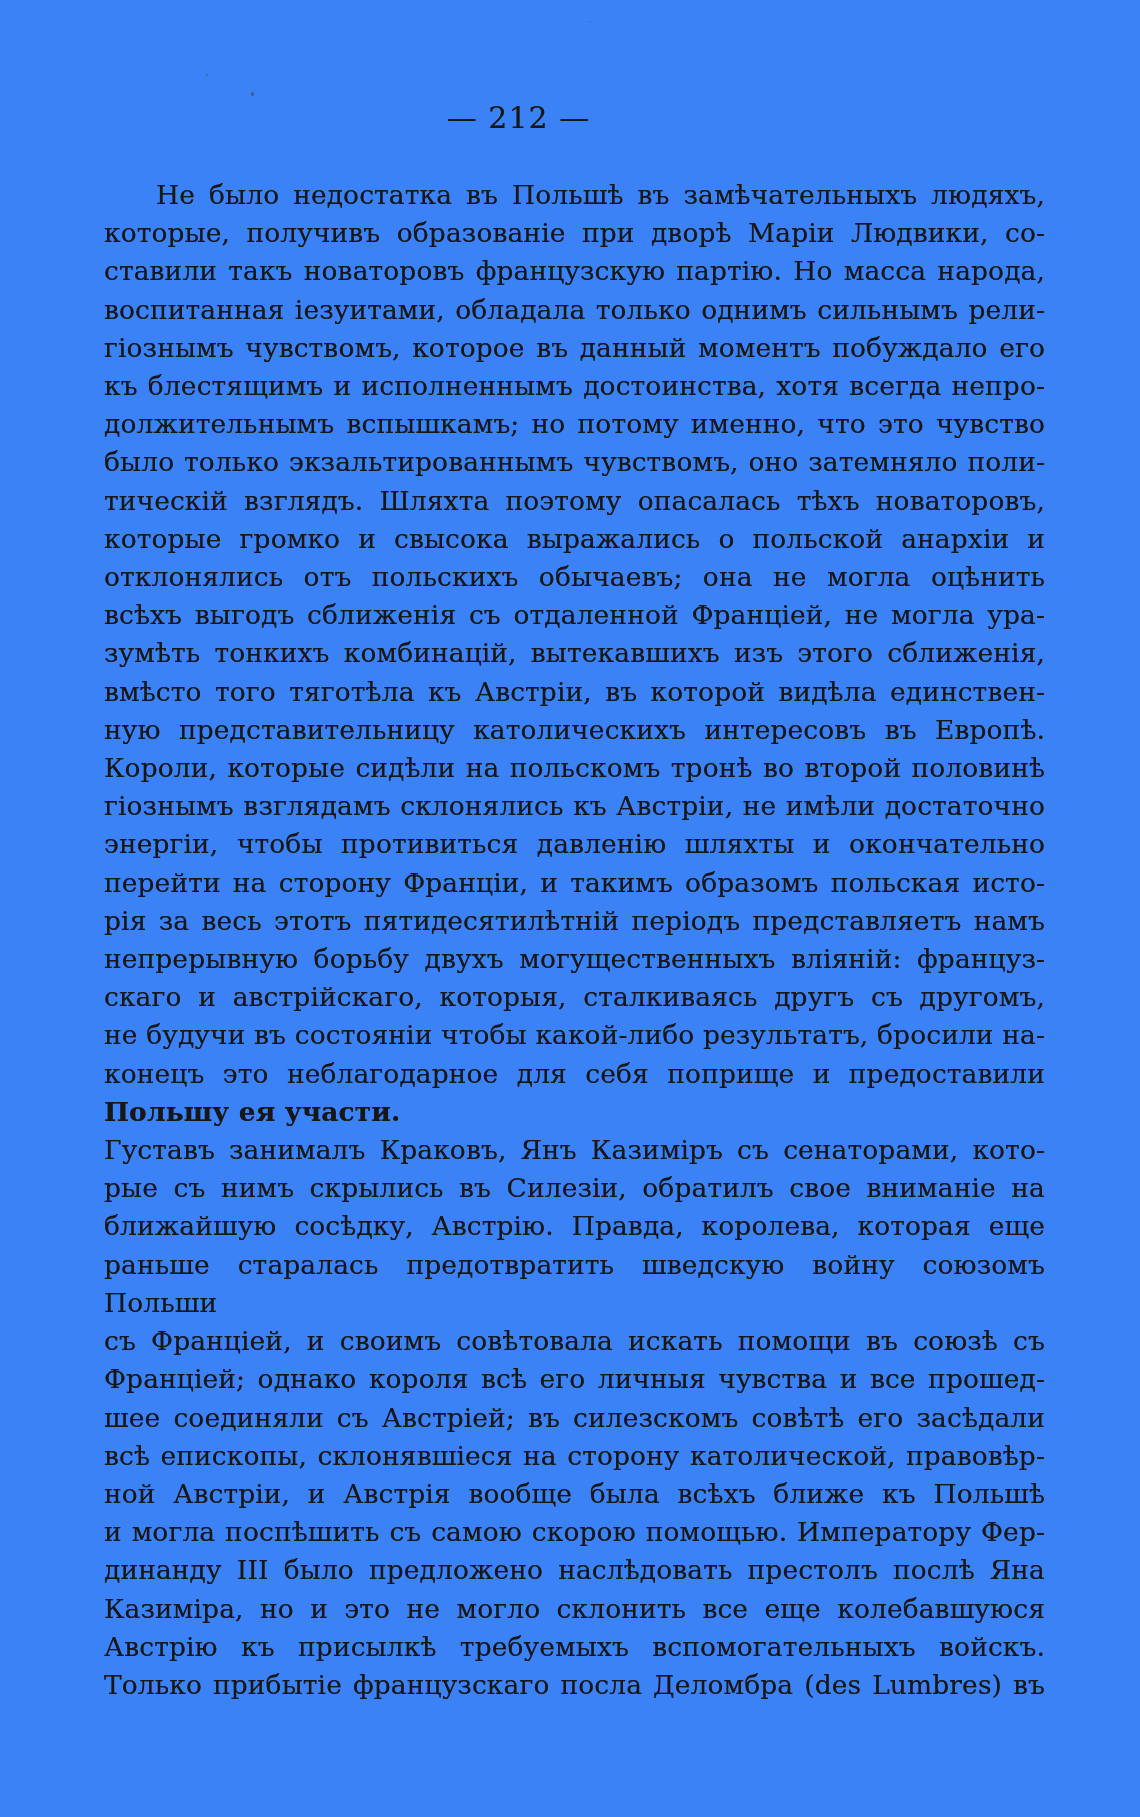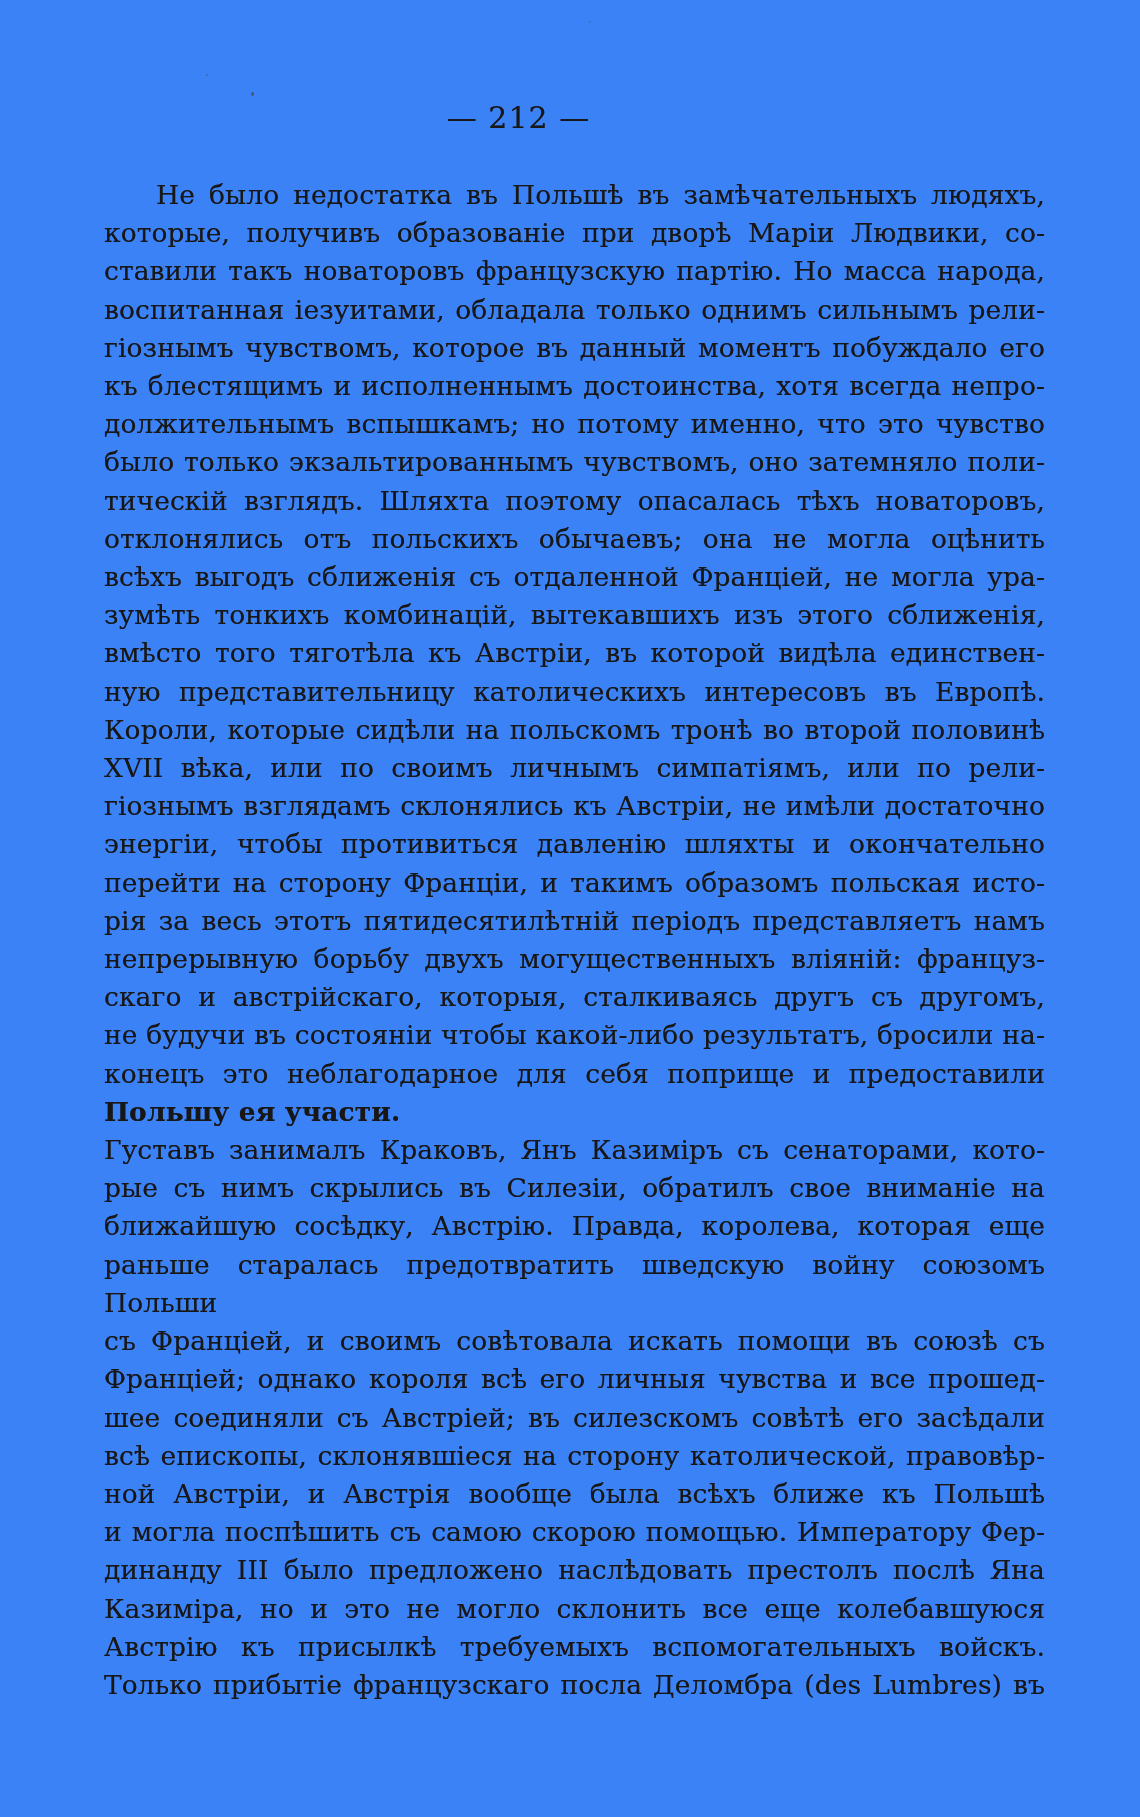--- a/index.html
+++ b/index.html
@@ -69,27 +69,27 @@
       <div class="paragraph">
         <div class="line indent">Не было недостатка въ Польшѣ въ замѣчательныхъ людяхъ,</div>
         <div class="line">которые, получивъ образованіе при дворѣ Маріи Людвики, со-</div>
         <div class="line">ставили такъ новаторовъ французскую партію. Но масса народа,</div>
         <div class="line">воспитанная іезуитами, обладала только однимъ сильнымъ рели-</div>
         <div class="line">гіознымъ чувствомъ, которое въ данный моментъ побуждало его</div>
         <div class="line">къ блестящимъ и исполненнымъ достоинства, хотя всегда непро-</div>
         <div class="line">должительнымъ вспышкамъ; но потому именно, что это чувство</div>
         <div class="line">было только экзальтированнымъ чувствомъ, оно затемняло поли-</div>
         <div class="line">тическій взглядъ. Шляхта поэтому опасалась тѣхъ новаторовъ,</div>
+        <div class="line">которые громко и свысока выражались о польской анархіи и</div>
         <div class="line">отклонялись отъ польскихъ обычаевъ; она не могла оцѣнить</div>
         <div class="line">всѣхъ выгодъ сближенія съ отдаленной Франціей, не могла ура-</div>
         <div class="line">зумѣть тонкихъ комбинацій, вытекавшихъ изъ этого сближенія,</div>
         <div class="line">вмѣсто того тяготѣла къ Австріи, въ которой видѣла единствен-</div>
         <div class="line">ную представительницу католическихъ интересовъ въ Европѣ.</div>
         <div class="line">Короли, которые сидѣли на польскомъ тронѣ во второй половинѣ</div>
-        <div class="line">XVII вѣка, или по своимъ личнымъ симпатіямъ, или по рели-</div>
         <div class="line">гіознымъ взглядамъ склонялись къ Австріи, не имѣли достаточно</div>
         <div class="line">энергіи, чтобы противиться давленію шляхты и окончательно</div>
         <div class="line">перейти на сторону Франціи, и такимъ образомъ польская исто-</div>
         <div class="line">рія за весь этотъ пятидесятилѣтній періодъ представляетъ намъ</div>
         <div class="line">непрерывную борьбу двухъ могущественныхъ вліяній: француз-</div>
         <div class="line">скаго и австрійскаго, которыя, сталкиваясь другъ съ другомъ,</div>
         <div class="line">не будучи въ состояніи чтобы какой-либо результатъ, бросили на-</div>
         <div class="line">конецъ это неблагодарное для себя поприще и предоставили</div>
         <div class="line no-just">Польшу ея участи.</div>
       </div>

